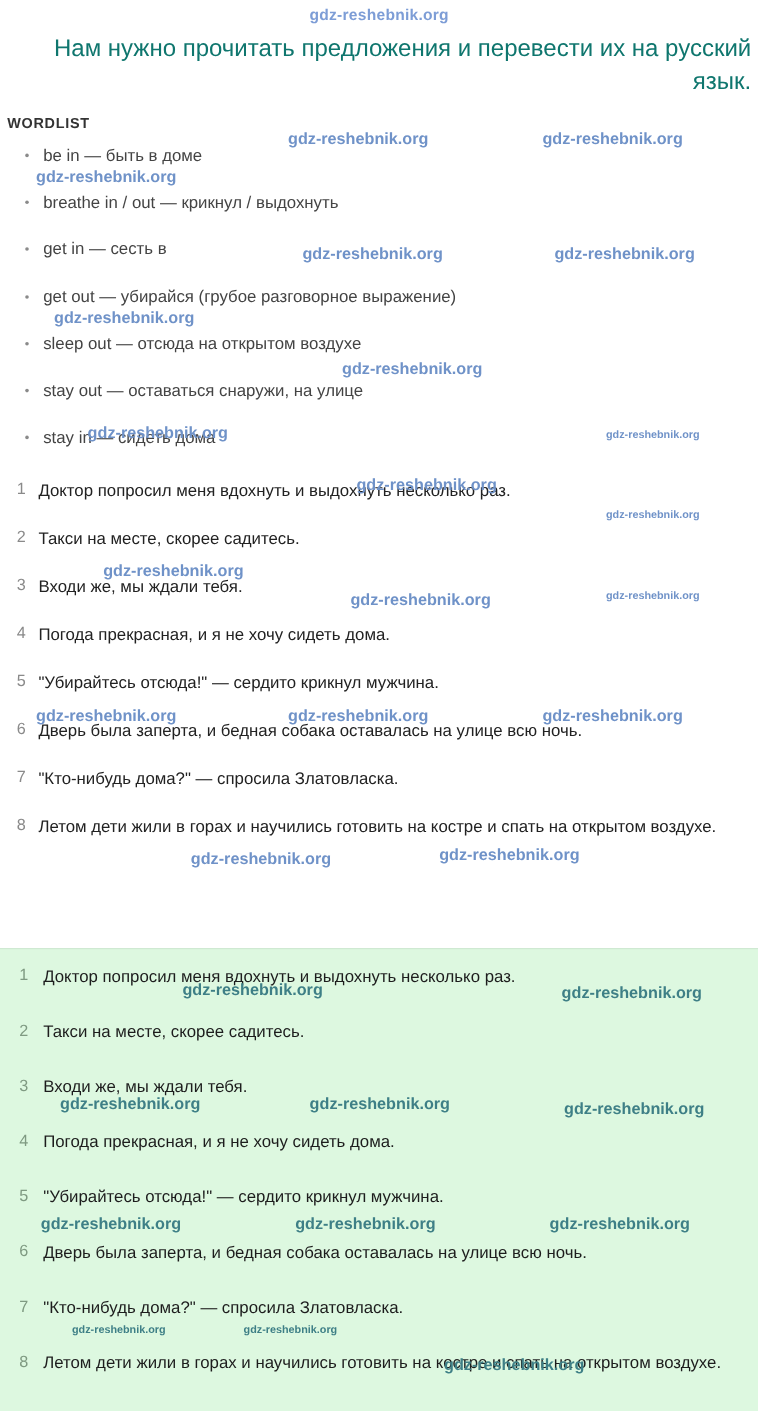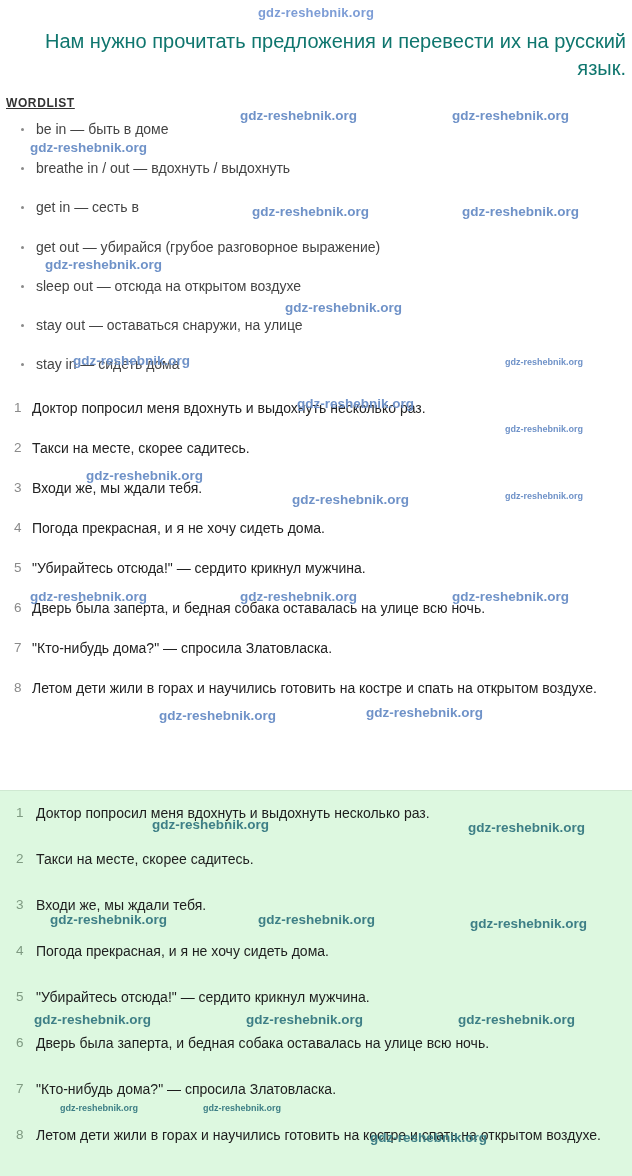--- a/index.html
+++ b/index.html
@@ -34,21 +34,20 @@
     padding: 8px 6px 0 6px;
     line-height: 1.35;
     text-align: right;
   }
   .wordlist-title {
     font-size: 12px;
     font-weight: bold;
     color: #333;
     letter-spacing: 0.6px;
     padding: 14px 6px 4px 6px;
-    text-decoration: underline;
   }
   ul.wordlist {
     list-style: none;
     margin: 0;
     padding: 6px 0 0 0;
   }
   ul.wordlist li {
     position: relative;
     font-size: 14px;
     color: #444;
@@ -123,21 +122,21 @@
 <div class="page">
 
   <div class="wm-top">gdz-reshebnik.org</div>
 
   <div class="intro">Нам нужно прочитать предложения и перевести их на русский язык.</div>
 
   <div class="wordlist-title">WORDLIST</div>
 
   <ul class="wordlist">
     <li>be in — быть в доме</li>
-    <li>breathe in / out — вдохнуть / выдохнуть</li>
+    <li>breathe in / out — крикнул / выдохнуть</li>
     <li>get in — сесть в</li>
     <li>get out — убирайся (грубое разговорное выражение)</li>
     <li>sleep out — отсюда на открытом воздухе</li>
     <li>stay out — оставаться снаружи, на улице</li>
     <li>stay in — сидеть дома</li>
   </ul>
 
   <div class="numlist">
     <div class="numrow">
       <span class="num">1</span>

